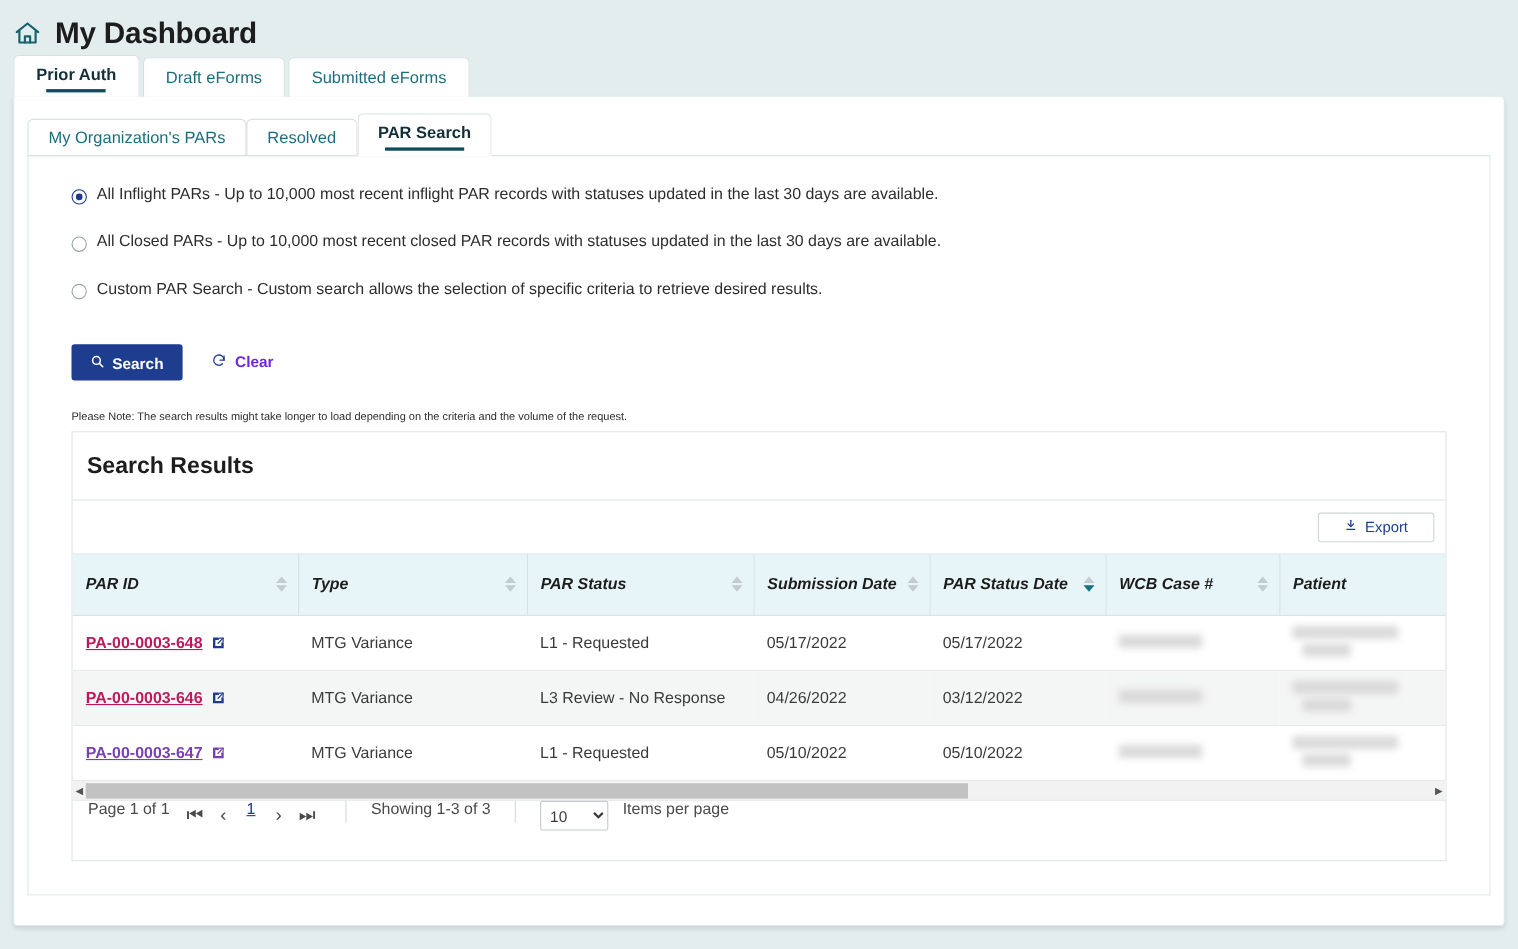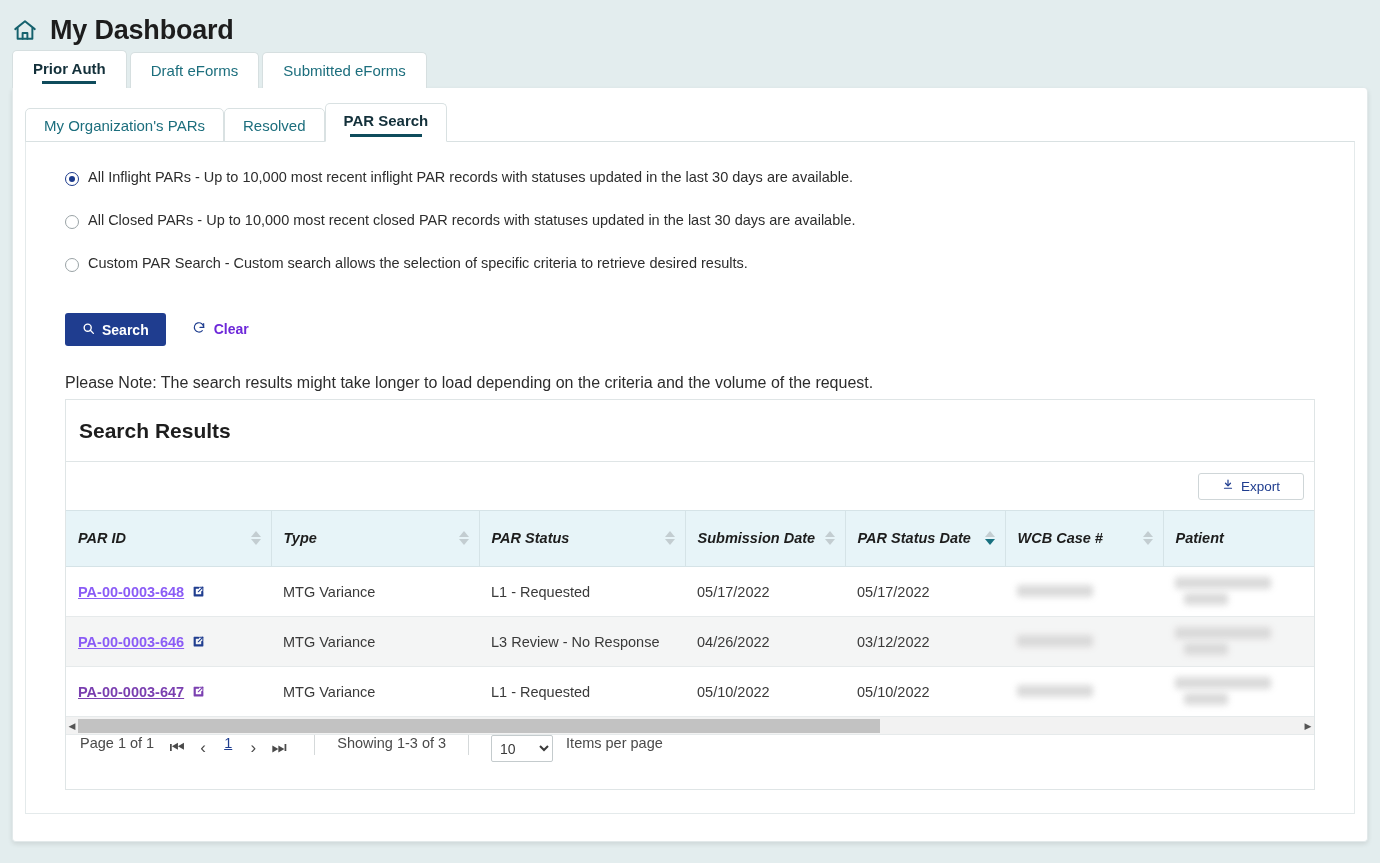--- a/index.html
+++ b/index.html
@@ -83,21 +83,21 @@
     background:#1f3d8f; color:#fff; border:none; border-radius:3px;
     height:33px; padding:0 17px; font-size:14px; font-weight:bold;
     display:inline-flex; align-items:center; gap:7px; cursor:pointer;
     font-family:"Liberation Sans", sans-serif;
   }
   .btn-clear {
     background:none; border:none; color:#6d28d9; font-size:14px; font-weight:bold;
     display:inline-flex; gap:8px; cursor:pointer; padding:0;
     font-family:"Liberation Sans", sans-serif;
   }
-  .note { font-size:16px; color:#2d2d2d; padding:28px 0 0 39px; }
+  .note { font-size:10px; color:#2d2d2d; padding:28px 0 0 39px; }
 
   
   .results {
     margin:7px 39px 0 39px; border:1px solid #dfe5e6; background:#fff;
   }
   .results-head { height:62px; display:flex; align-items:center; padding-left:13px; border-bottom:1px solid #dfe5e6; }
   .results-title { font-size:21px; font-weight:bold; color:#1d1d1d; }
   .results-toolbar { height:48px; display:flex; align-items:center; justify-content:flex-end; padding-right:10px; }
   .btn-export {
     border:1px solid #cfd6d8; background:#fff; color:#1f3d8f; border-radius:3px;
@@ -122,21 +122,21 @@
   .ar-up, .ar-dn { width:0; height:0; border-left:5px solid transparent; border-right:5px solid transparent; }
   .ar-up { border-bottom:6px solid #c3cdd1; }
   .ar-dn { border-top:6px solid #c3cdd1; }
   .sorter.active .ar-dn { border-top-color:#17707f; }
 
   table.par tbody td {
     font-size:14.5px; color:#3a3a3a; padding:0 12px; height:50px;
     border-bottom:1px solid #e6eaeb; vertical-align:middle;
   }
   table.par tbody tr.alt td { background:#f4f5f5; }
-  .par-link { color:#8b5cf6; font-weight:bold; text-decoration:underline; cursor:pointer; }
+  .par-link { color:#be185d; font-weight:bold; text-decoration:underline; cursor:pointer; }
   .par-link.visited { color:#7a3fb0; }
   .link-cell { display:inline-flex; align-items:center; gap:8px; }
   .ext-icon { width:13px; height:13px; display:block; }
   .redacted {
     display:inline-block; height:12px; border-radius:2px;
     background:#d8d8d8; filter:blur(3.2px); opacity:.95;
   }
   .redacted.wcb { width:76px; }
   .redacted.pat-a { width:96px; }
   .redacted.pat-b { width:44px; margin-left:9px; }

